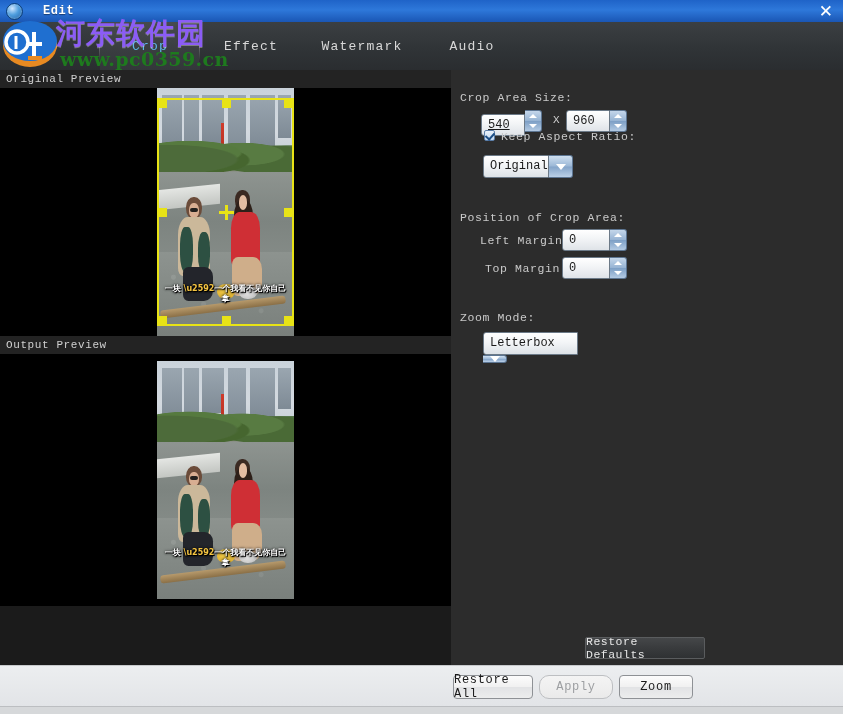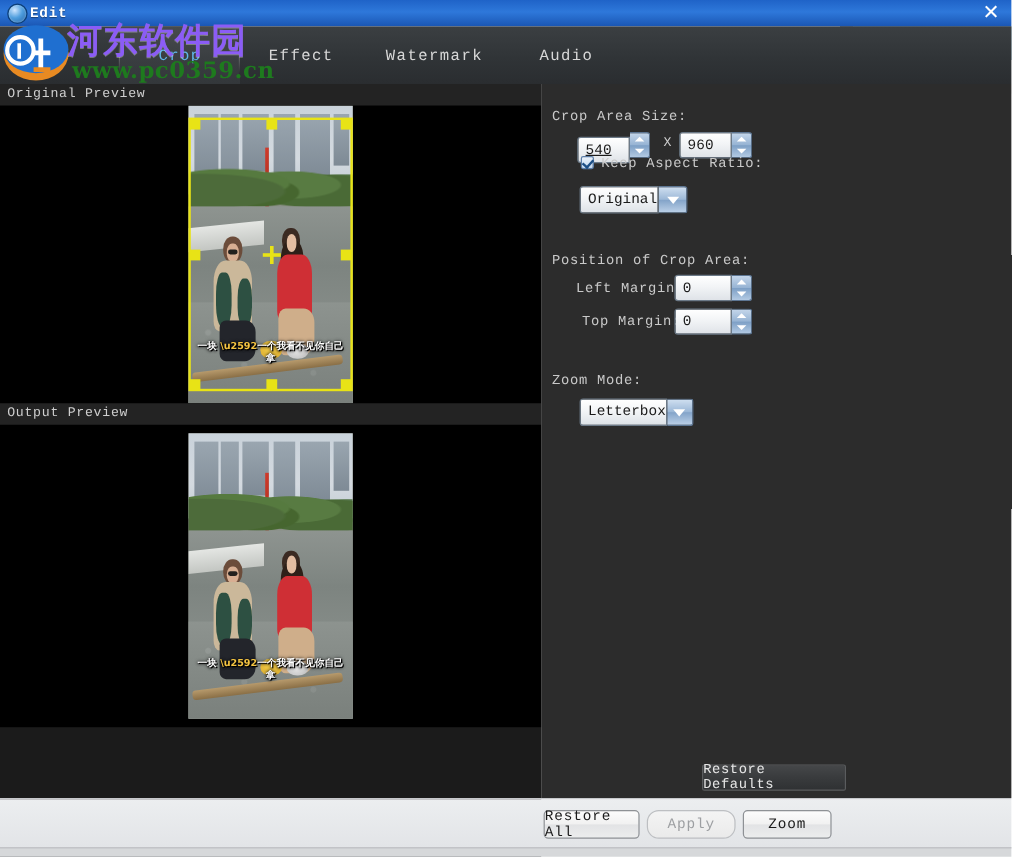--- a/index.html
+++ b/index.html
@@ -49,21 +49,21 @@
     background:linear-gradient(180deg,#1f63c8 0%,#2e78da 45%,#1a56b4 100%);
     display:flex;align-items:center;
   }
   #titlebar .tb-icon{
     width:15px;height:15px;margin-left:6px;border-radius:50%;flex:none;
     background:radial-gradient(circle at 35% 30%,#cfe6ff 0%,#4f9ede 45%,#1c5ba0 100%);
     border:1px solid #0d3f78;
     box-shadow:inset 0 0 2px #ffffff88;
   }
   #titlebar .tb-title{
-    margin-left:2px;color:#ffffff;font-size:12px;font-weight:bold;
+    margin-left:20px;color:#ffffff;font-size:12px;font-weight:bold;
     letter-spacing:.6px;text-shadow:0 1px 1px #00000070;
   }
   #titlebar .tb-close{
     margin-left:auto;margin-right:10px;color:#ffffff;font-size:17px;
     font-family:"DejaVu Sans",sans-serif;font-weight:bold;line-height:1;
     cursor:pointer;
   }
 
   
   #watermark{
@@ -536,21 +536,21 @@
 
     <div class="grp-label" style="left:34px;top:192px;">Top Margin:</div>
     <div class="txtfield" style="left:111px;top:187px;width:48px;">0</div>
     <div class="spin" style="left:159px;top:187px;">
         <i class="up"></i>
         <i class="dn"></i>
       </div>
 
     <div class="grp-label" style="left:9px;top:241px;">Zoom Mode:</div>
 
-    <div class="combo" style="left:32px;top:262px;width:95px;">
+    <div class="combo" style="left:32px;top:262px;width:95px;flex-direction:column;">
       <span class="cv">Letterbox</span>
       <span class="ca">
           <i></i>
         </span>
     </div>
 
     <div class="darkbtn" style="left:134px;top:567px;width:120px;">Restore Defaults</div>
   </div>
 
   <div id="footer">

